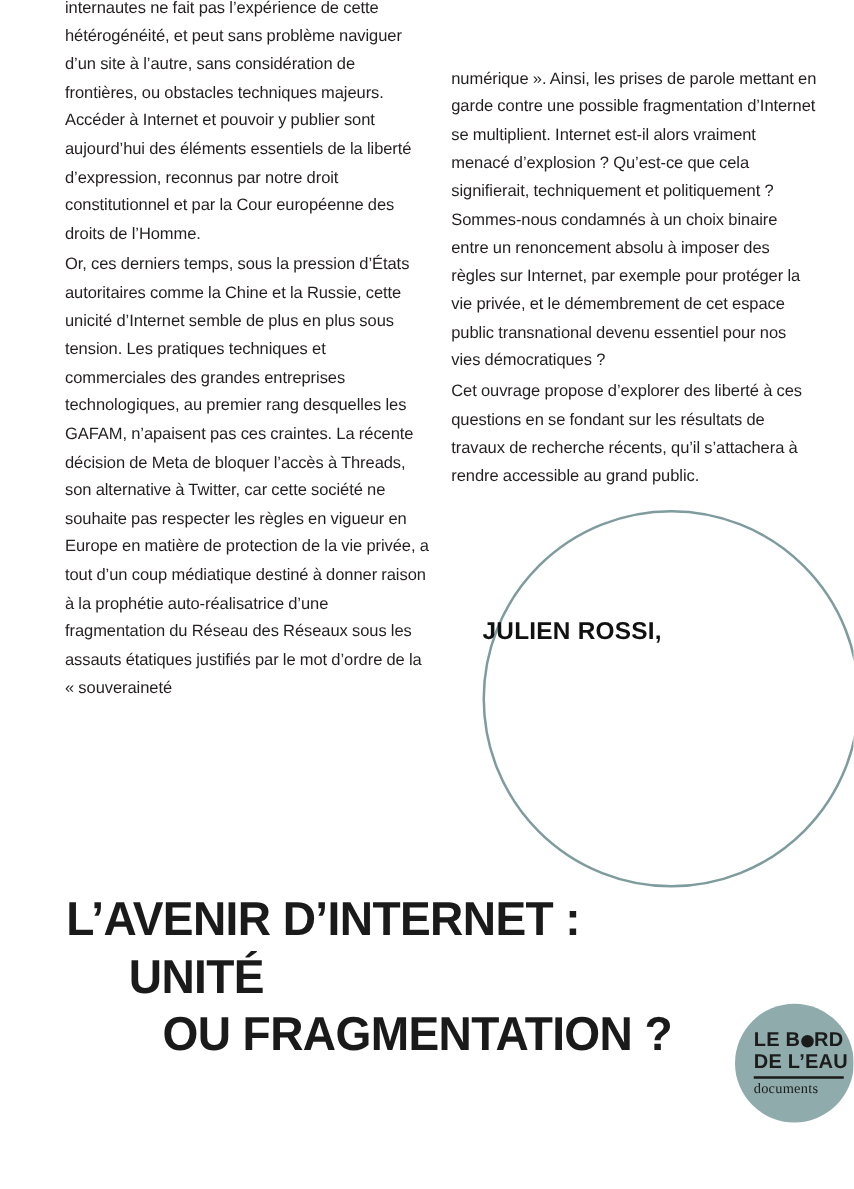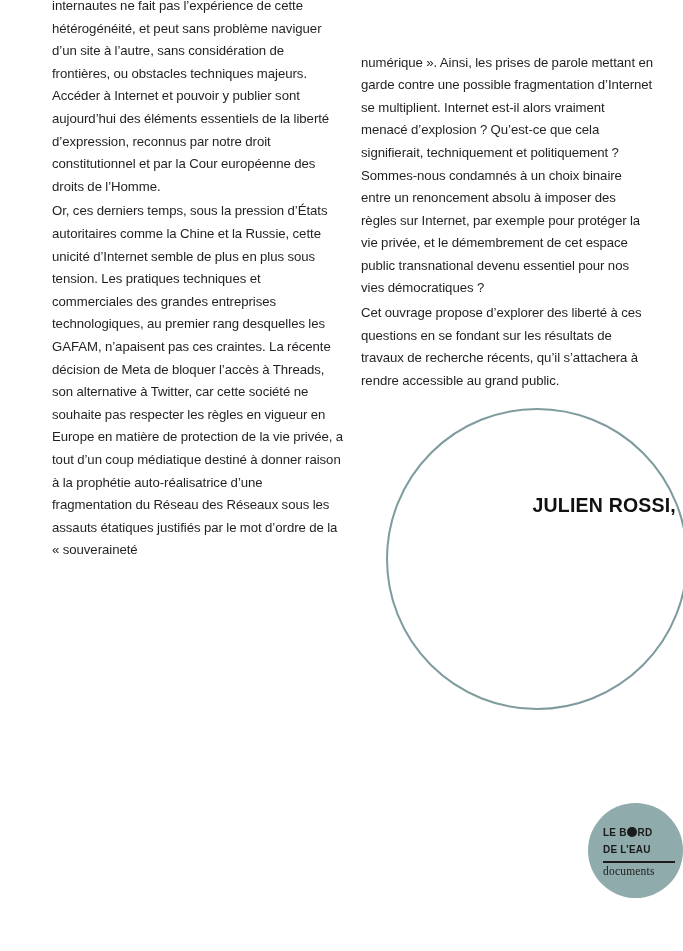--- a/index.html
+++ b/index.html
@@ -59,21 +59,21 @@
     height: 302px;
     border: 2px solid #7e9b9e;
     border-radius: 50%;
     box-sizing: border-box;
   }
   .authors {
     position: absolute;
     left: 386px;
     top: 492px;
     width: 290px;
-    text-align: right;
+    text-align: left;
     font-family: "Liberation Sans", sans-serif;
     font-weight: bold;
     font-size: 19.5px;
     line-height: 27.5px;
     letter-spacing: 0.2px;
     color: #111111;
   }
   .authors div {
     white-space: nowrap;
   }
@@ -113,21 +113,21 @@
   .logo-inner {
     position: absolute;
     left: 15px;
     top: 22px;
     width: 72px;
     text-align: left;
   }
   .logo-l1, .logo-l2 {
     font-family: "Liberation Sans", sans-serif;
     font-weight: bold;
-    font-size: 10px;
+    font-size: 16px;
     line-height: 16.5px;
     color: #1b1b1b;
     letter-spacing: 0.2px;
     white-space: nowrap;
   }
   .logo-o {
     display: inline-block;
     width: 10px;
     height: 10px;
     border-radius: 50%;
@@ -166,20 +166,25 @@
       <p class="tight">Cet ouvrage propose d’explorer des liberté à ces questions en se fondant sur les résultats de travaux de recherche récents, qu’il s’attachera à rendre accessible au grand public.</p>
     </div>
   </div>
 
   <div class="author-circle"></div>
 
   <div class="authors">
     <div>JULIEN ROSSI,</div>
   </div>
 
+  <div class="title">
+    <div class="title-line tl1">L’AVENIR D’INTERNET :</div>
+    <div class="title-line tl2">UNITÉ</div>
+    <div class="title-line tl3">OU FRAGMENTATION ?</div>
+  </div>
 
   <div class="logo">
     <div class="logo-inner">
       <div class="logo-l1"><span>LE B</span><span class="logo-o"></span><span>RD</span></div>
       <div class="logo-l2">DE L’EAU</div>
       <div class="logo-rule"></div>
       <div class="logo-sub">documents</div>
     </div>
   </div>
 

